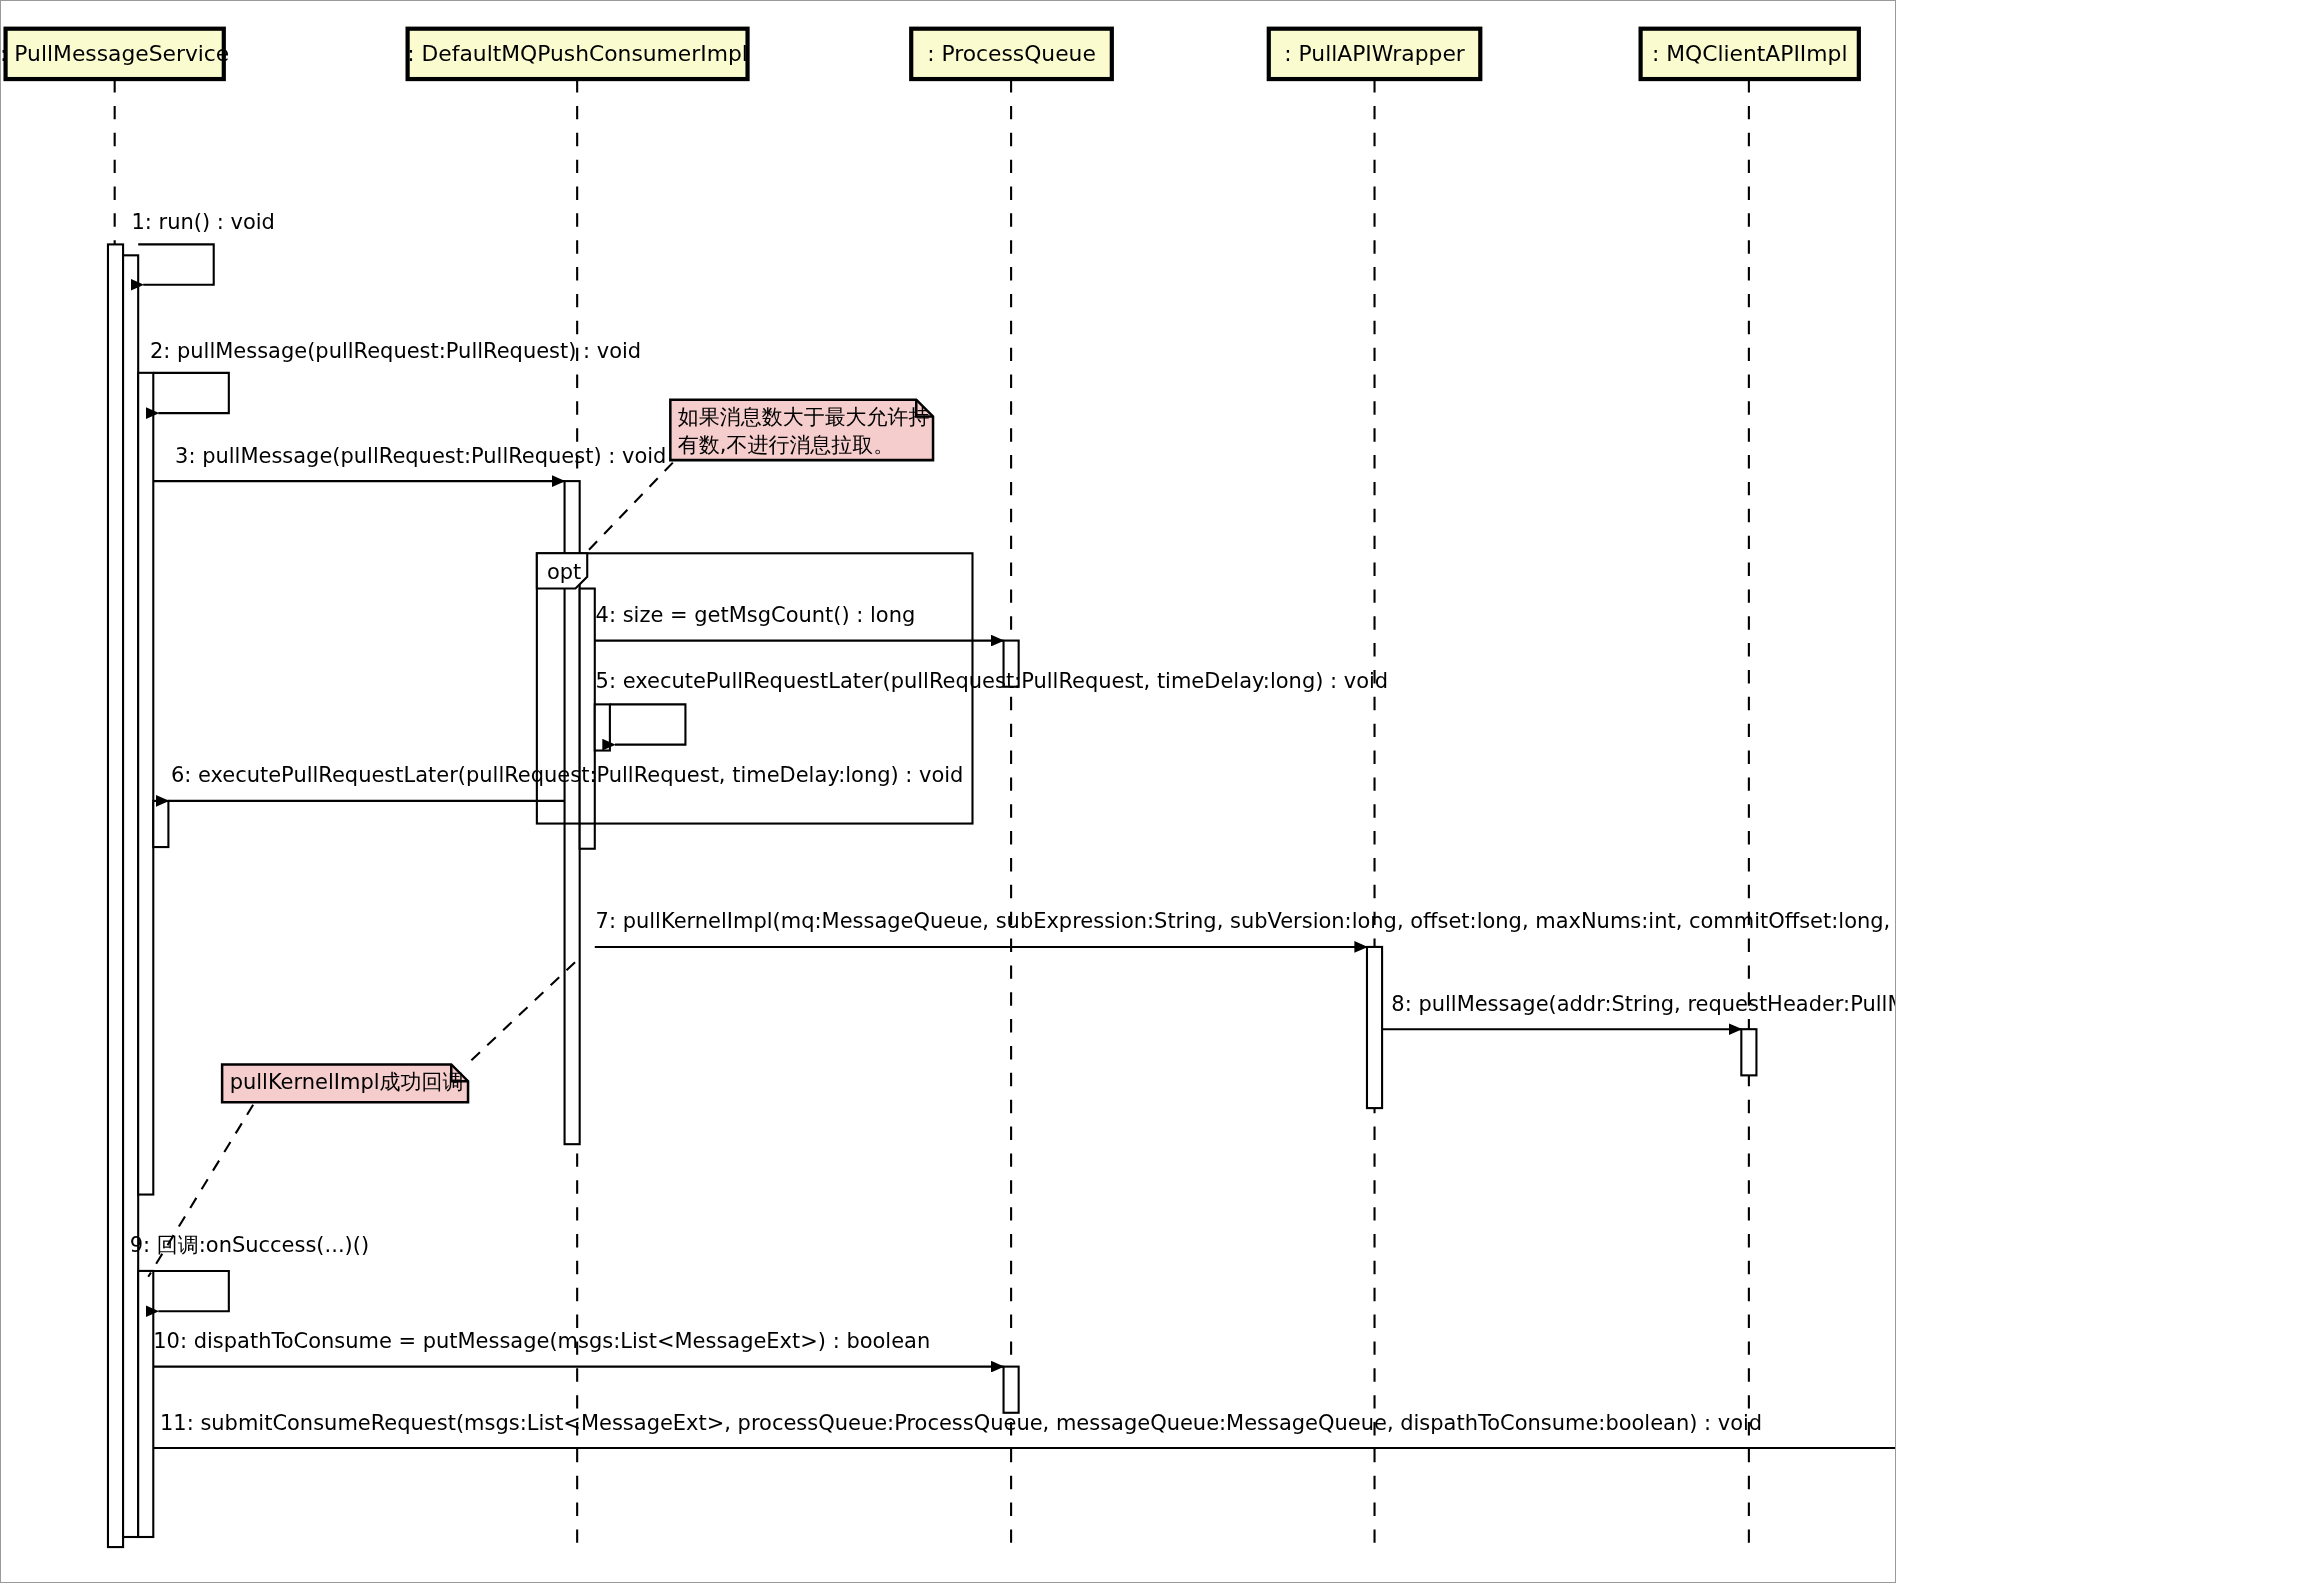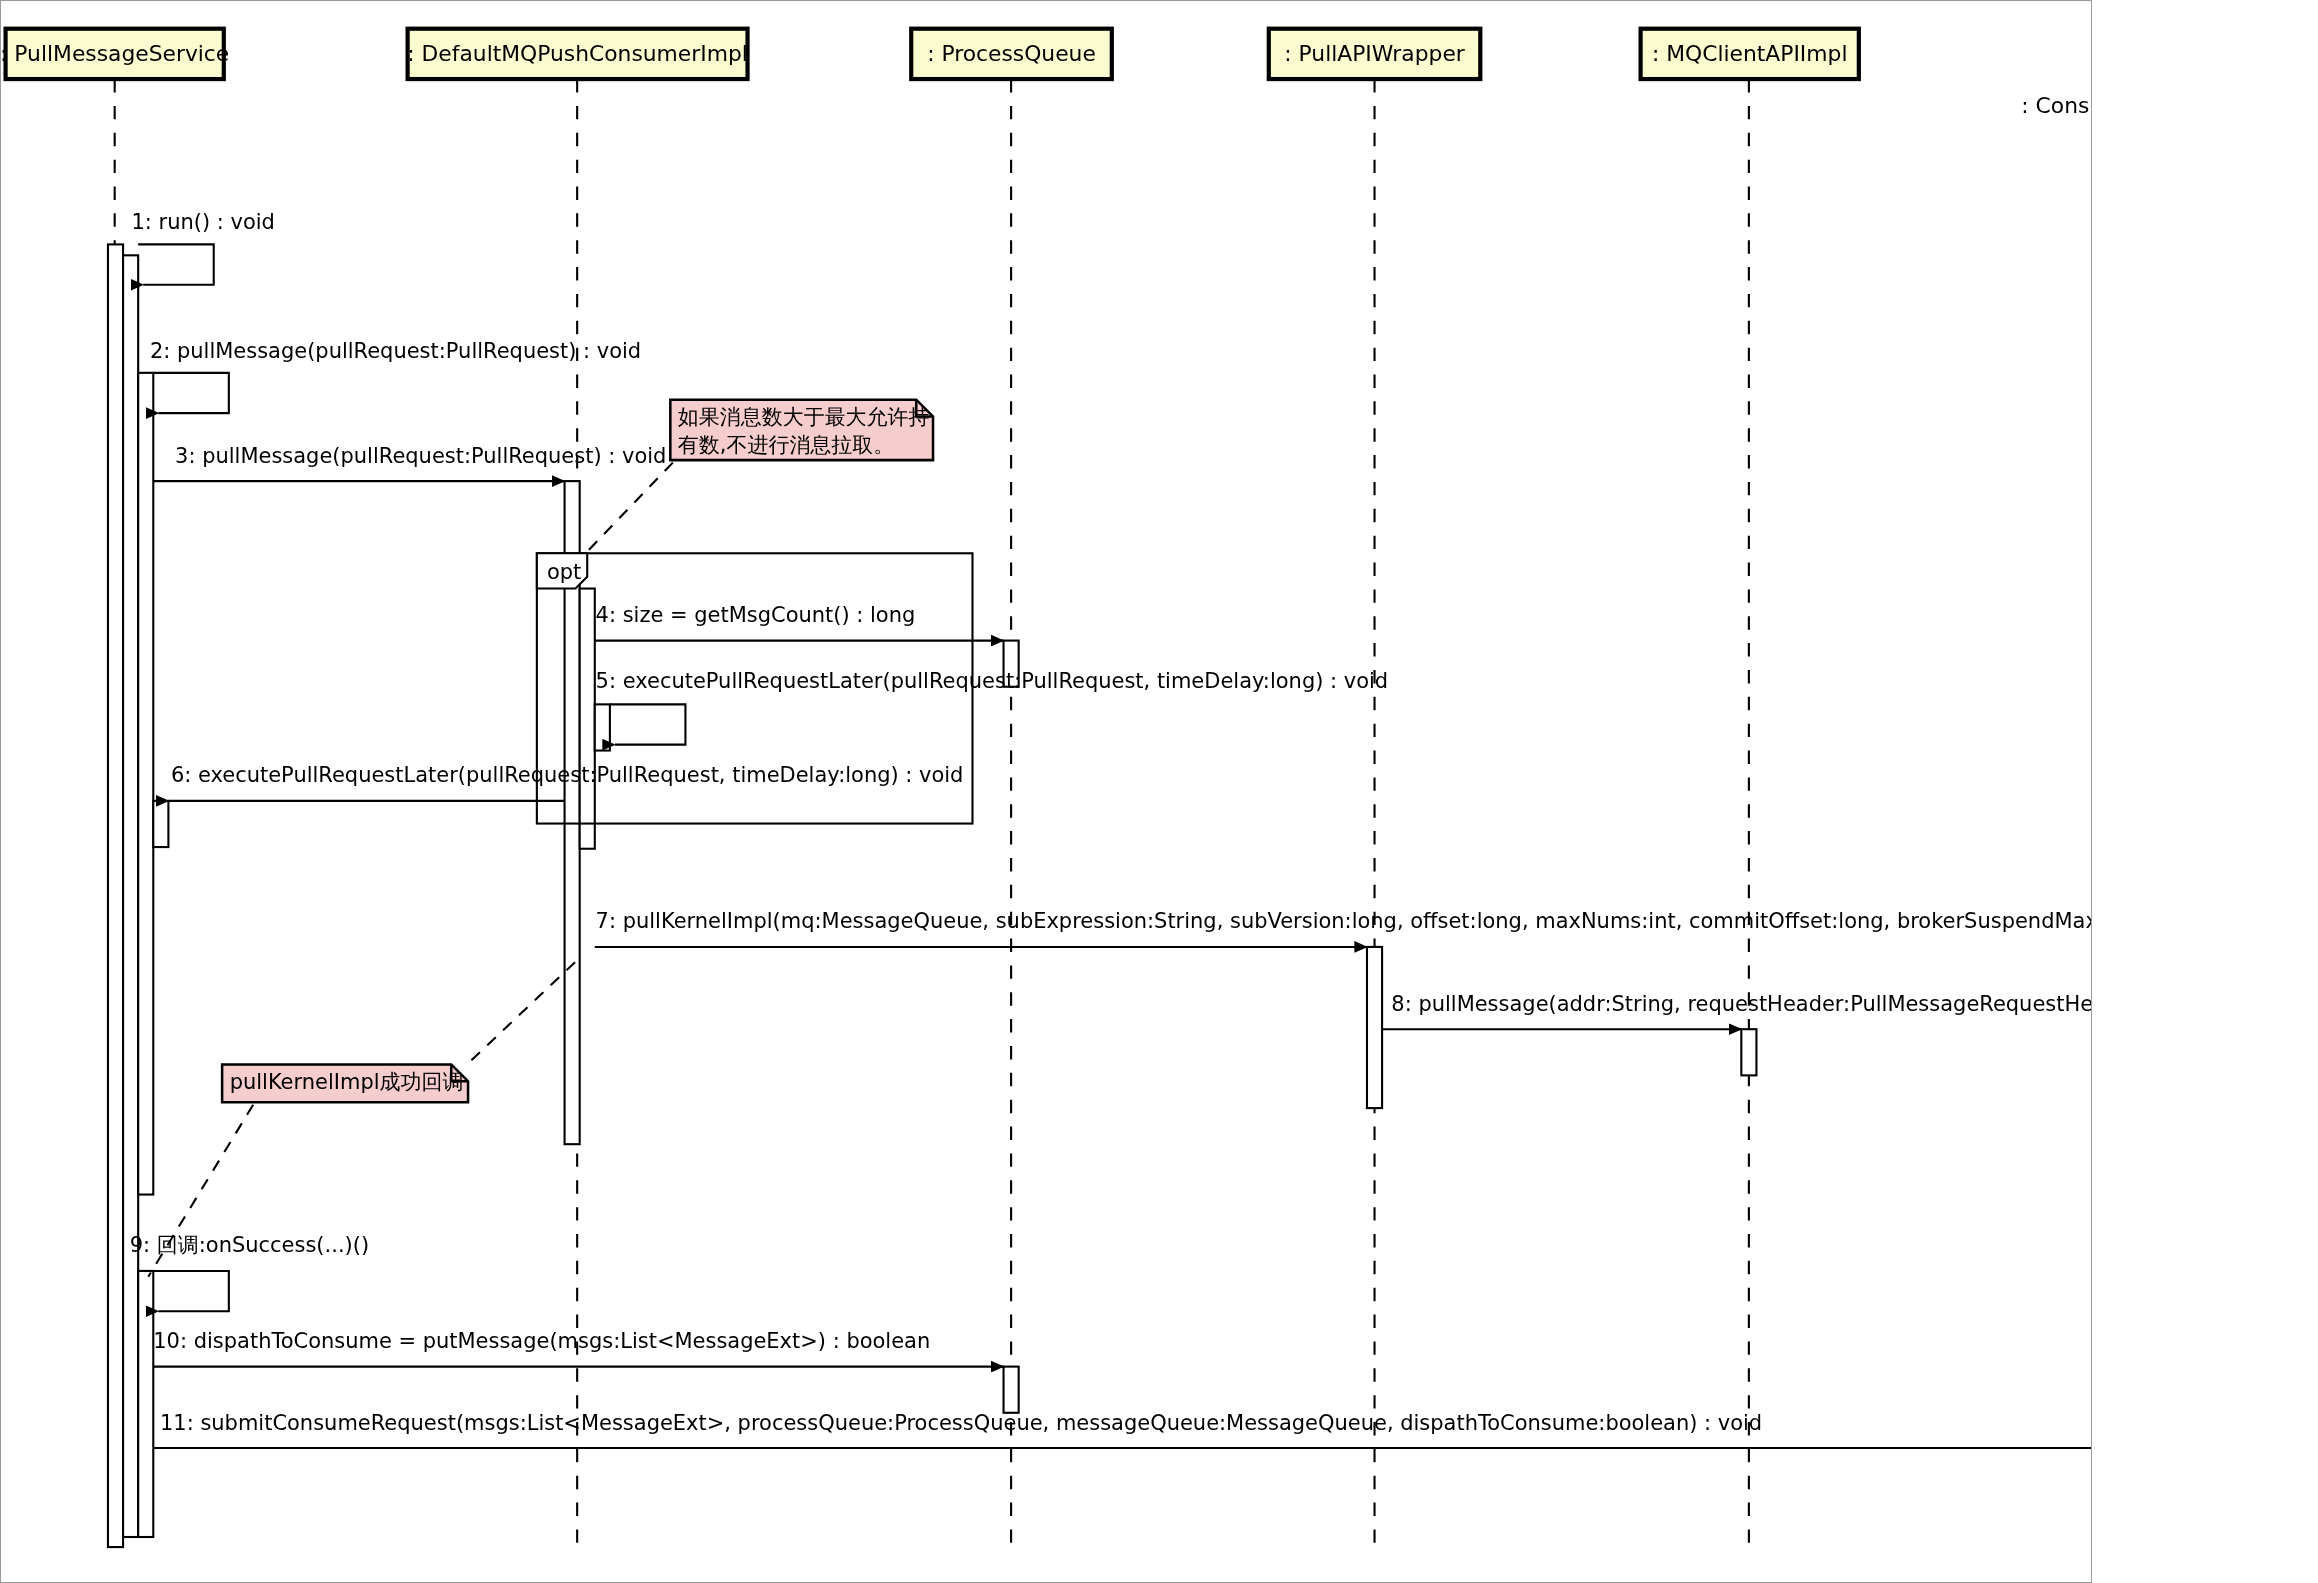--- a/index.html
+++ b/index.html
@@ -6,21 +6,21 @@
   html, body {
     margin: 0;
     padding: 0;
     background: #ffffff;
   }
   body {
     font-family: "DejaVu Sans", "Liberation Sans", sans-serif;
   }
   #canvas-wrap {
     position: relative;
-    width: 2092px;
+    width: 1896px;
     height: 1583px;
     overflow: hidden;
     background: #ffffff;
     border: 0.8px solid #9a9a9a;
     box-sizing: border-box;
   }
   svg#diagram {
     position: absolute;
     left: 0;
     top: 0;

